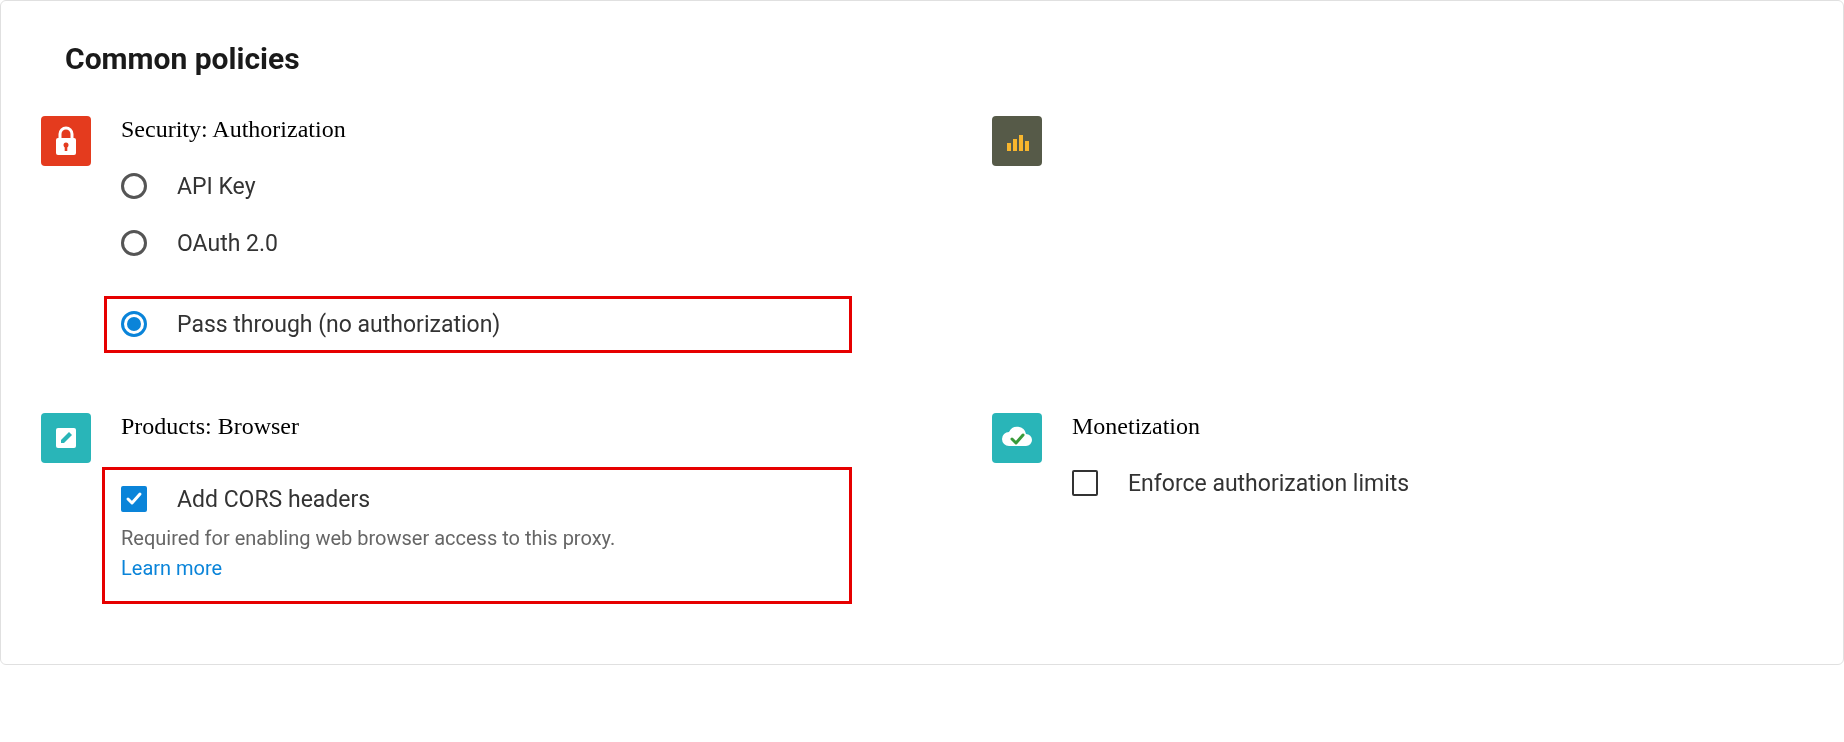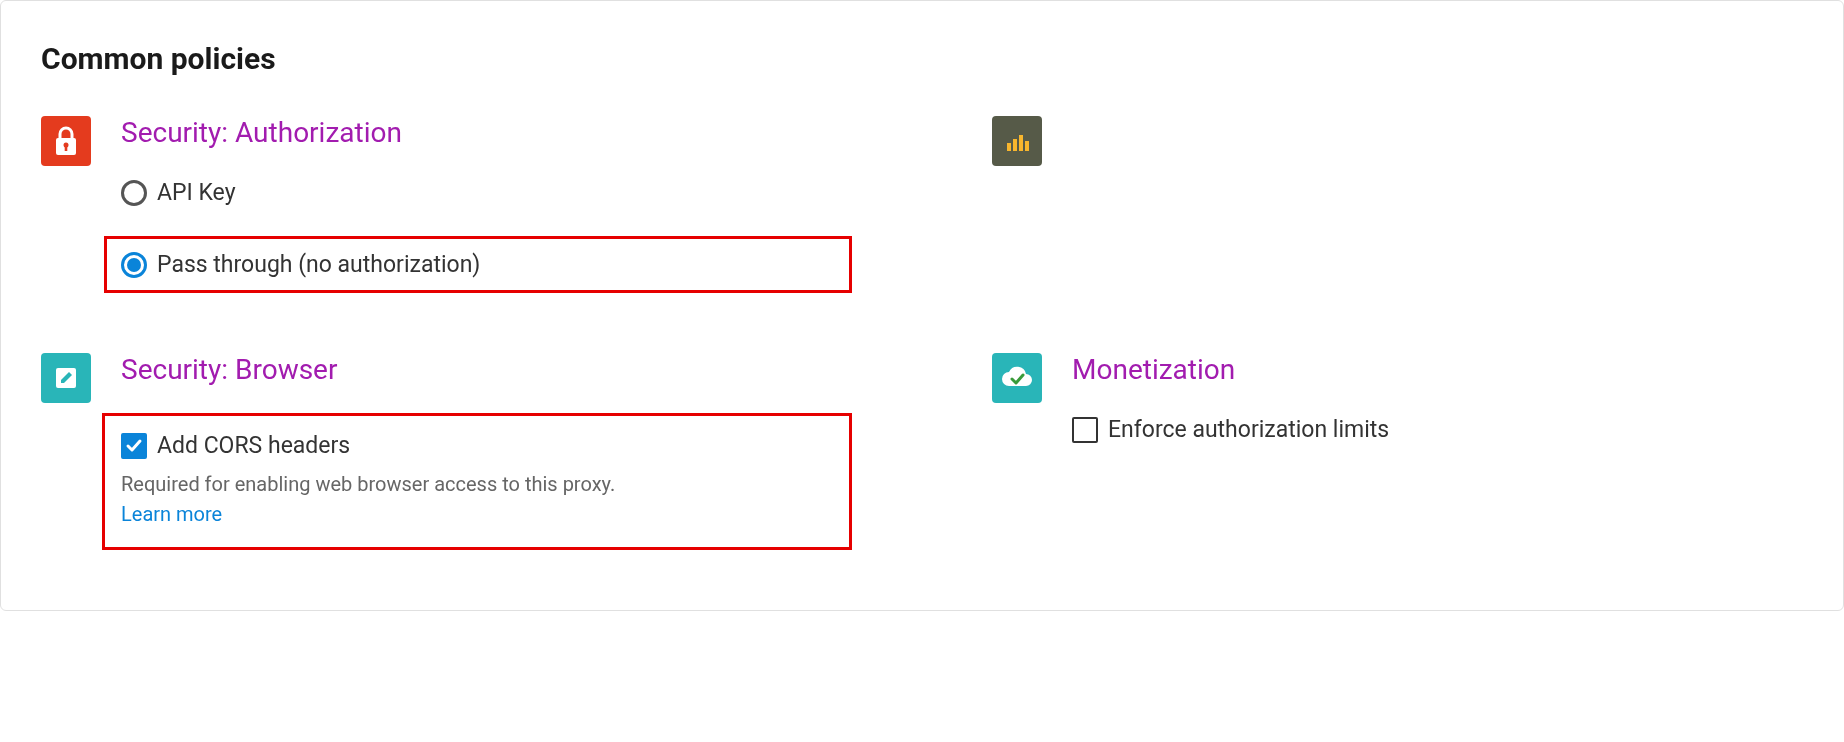--- a/index.html
+++ b/index.html
@@ -14,20 +14,21 @@
       border-radius: 6px;
       padding: 40px 40px 60px 40px;
       max-width: 1844px;
       margin: 0 auto;
     }
     .section-title {
       font-size: 30px;
       font-weight: 700;
       color: #1a1a1a;
       margin-bottom: 40px;
+      margin-left: 24px;
     }
     .policy-grid {
       display: grid;
       grid-template-columns: 1fr 1fr;
       column-gap: 140px;
       row-gap: 60px;
     }
     .policy-block {
       display: flex;
       align-items: flex-start;
@@ -42,30 +43,32 @@
       justify-content: center;
       flex-shrink: 0;
     }
     .icon-red { background: #e43b1e; }
     .icon-teal { background: #29b5b8; }
     .icon-dark { background: #565a48; }
     .policy-content {
       flex: 1;
     }
     .policy-label {
-      font-size: 28px;
-      color: #a21caf;
+      font-size: 24px;
+      color: #000000;
       margin-bottom: 30px;
       font-weight: 400;
+      font-family: Liberation Serif, serif;
     }
     .option-line {
       display: flex;
       align-items: flex-start;
       gap: 18px;
       margin-bottom: 12px;
+      margin-top: 9px;
     }
     .option-line.highlight {
       border: 3px solid #e60000;
       padding: 12px 14px;
       margin-left: -17px;
     }
     .radio {
       width: 26px;
       height: 26px;
       border: 3px solid #555;
@@ -82,22 +85,22 @@
     .radio.selected::after {
       content: '';
       width: 14px;
       height: 14px;
       background: #0a84d9;
       border-radius: 50%;
       display: block;
     }
     .radio-row {
       display: flex;
-      align-items: flex-end;
-      gap: 10px;
+      align-items: flex-start;
+      gap: 30px;
       margin-bottom: 30px;
     }
     .opt-label {
       font-size: 23px;
       color: #333;
     }
     .opt-label.disabled { color: #999; }
     .checkbox {
       width: 26px;
       height: 26px;
@@ -157,20 +160,24 @@
         </svg>
       </div>
       <div class="policy-content">
         <div class="policy-label">Security: Authorization</div>
 
         <div class="radios-wrap">
           <div class="radio-row">
             <span class="radio"></span>
             <span class="opt-label">API Key</span>
           </div>
+          <div class="radio-row">
+            <span class="radio"></span>
+            <span class="opt-label">OAuth 2.0</span>
+          </div>
           <div class="radio-row highlight option-line" style="margin-bottom:0">
             <span class="radio selected"></span>
             <span class="opt-label">Pass through (no authorization)</span>
           </div>
         </div>
       </div>
     </div>
 
     <div class="policy-block">
       <div class="icon-box icon-dark">
@@ -184,21 +191,21 @@
     </div>
 
     <div class="policy-block">
       <div class="icon-box icon-teal">
         <svg width="26" height="26" viewBox="0 0 26 26">
           <rect x="3" y="3" width="20" height="20" rx="2" fill="#fff"></rect>
           <path d="M8 18 L8 15 L16 7 L19 10 L11 18 Z" fill="#29b5b8"></path>
         </svg>
       </div>
       <div class="policy-content">
-        <div class="policy-label">Security: Browser</div>
+        <div class="policy-label">Products: Browser</div>
 
         <div class="option-block-highlight">
           <div class="radio-row" style="margin-bottom:0">
             <span class="checkbox checked">
               <svg width="18" height="18" viewBox="0 0 18 18">
                 <path d="M3 9 L7 13 L15 4" stroke="#fff" stroke-width="3" fill="none" stroke-linecap="round" stroke-linejoin="round"></path>
               </svg>
             </span>
             <span class="opt-label">Add CORS headers</span>
           </div>

